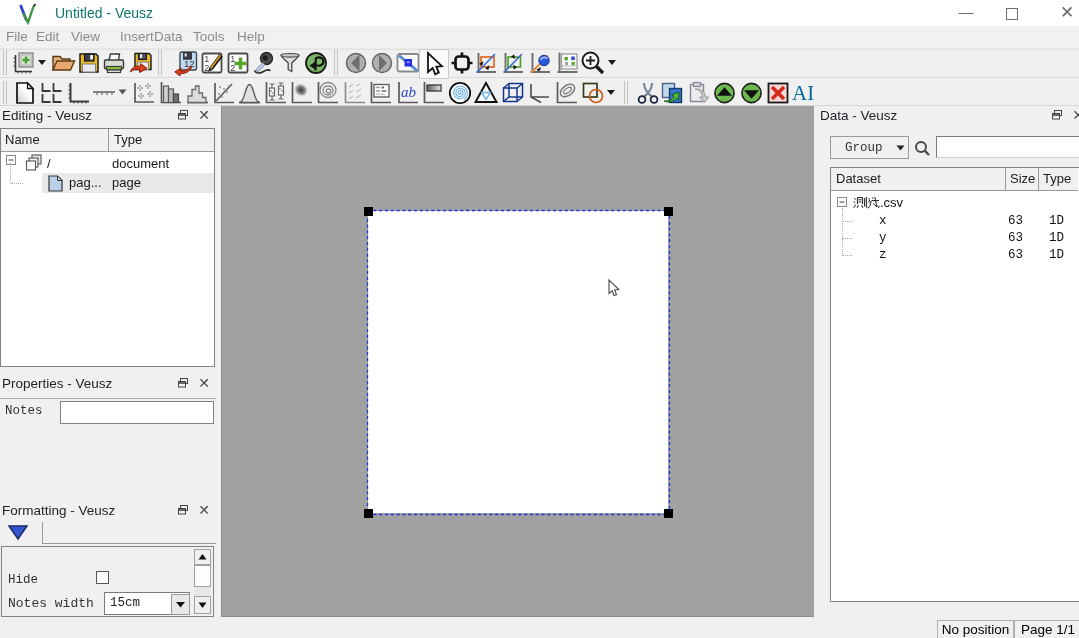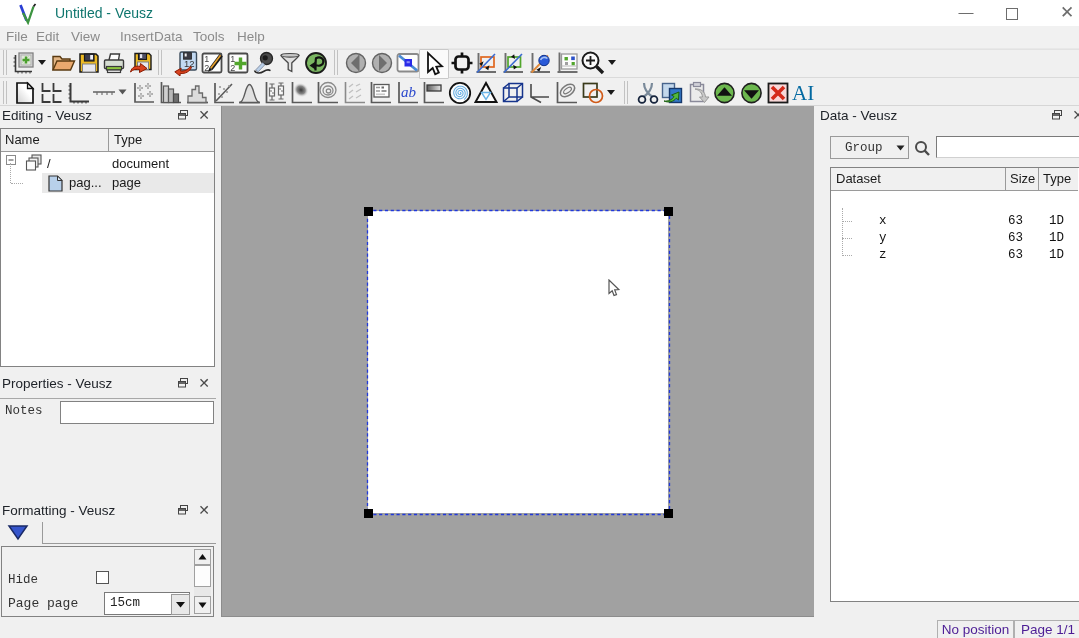--- a/index.html
+++ b/index.html
@@ -17,21 +17,21 @@
 .sep2:before{content:"";position:absolute;left:0;top:0;bottom:0;width:1px;background:#c2c2c2}
 .sep2:after{content:"";position:absolute;left:3px;top:0;bottom:0;width:1px;background:#c2c2c2}
 #canvas{left:221px;top:105px;width:592px;height:511px;background:#a1a1a1;border-left:1px solid #8c8c8c;border-bottom:1px solid #8c8c8c}
 #page{position:absolute;left:146px;top:106px;width:300px;height:302px;background:#ffffff}
 .handle{position:absolute;width:9px;height:9px;background:#000}
 #leftdock{left:0;top:105px;width:217px;height:513px;background:#f0f0f0}
 #rightdock{left:814px;top:105px;width:265px;height:513px;background:#f0f0f0}
 .paneltitle{position:absolute;font-size:13.5px;color:#20242a}
 .dockbtn{position:absolute;color:#4a4a4a}
 #statusbar{left:0;top:618px;width:1079px;height:20px;background:#f0f0f0}
-.statcell{position:absolute;top:2px;height:18px;border:1px solid #b0b0b0;border-bottom:none;line-height:18px;font-size:13.5px;color:#4c1d95;background:#f0f0f0}
+.statcell{position:absolute;top:2px;height:18px;border:1px solid #b0b0b0;border-bottom:none;line-height:18px;font-size:13.5px;color:#000000;background:#f0f0f0}
 .mono{font-family:"Liberation Mono",monospace}
 svg{display:block}
 </style>
 </head>
 <body>
 
 <div class="abs" id="titlebar"></div>
 <div class="abs" style="left:17px;top:3px">
 <svg width="24" height="22" viewBox="0 0 24 22">
   <path d="M3.5 2 L9.5 17.5" stroke="#2a3fd4" stroke-width="2.7" fill="none"></path>
@@ -622,21 +622,21 @@
       <svg width="22" height="16" viewBox="0 0 22 16">
     <path d="M2 1 H20 L11 14 Z" fill="#3555cc" stroke="#1a2a66" stroke-width="1.5"></path>
   </svg>
     </div>
   <div class="abs" style="left:42px;top:417px;width:1px;height:22px;background:#9a9a9a"></div>
   <div class="abs" style="left:42px;top:438px;width:174px;height:1px;background:#9a9a9a"></div>
 
   <div class="abs" style="left:1px;top:441px;width:213px;height:71px;background:#f0f0f0;border:1px solid #828282;box-sizing:border-box">
     <div class="abs mono" style="left:6px;top:26px;font-size:12.5px;color:#333">Hide</div>
     <div class="abs" style="left:94px;top:24px;width:13px;height:13px;background:#fff;border:1px solid #555;box-sizing:border-box"></div>
-    <div class="abs mono" style="left:6px;top:49px;font-size:13px;color:#333">Page page</div>
+    <div class="abs mono" style="left:6px;top:49px;font-size:13px;color:#333">Notes width</div>
 
     <div class="abs" style="left:102px;top:45px;width:86px;height:23px;background:#fff;border:1px solid #7a7a7a;box-sizing:border-box">
       <div class="abs mono" style="left:5px;top:3px;font-size:12.5px;color:#222">15cm</div>
       <div class="abs" style="left:66px;top:1px;width:17px;height:19px;background:#e8e8e8;border:1px solid #9a9a9a">
         <svg width="17" height="19" viewBox="0 0 17 19">
             <path d="M4 7 H13 L8.5 12.5 Z" fill="#111"></path>
           </svg>
       </div>
     </div>
 
@@ -701,20 +701,39 @@
 
   <div class="abs" style="left:16px;top:62px;width:290px;height:435px;background:#fff;border:1px solid #828282;box-sizing:border-box">
     <div class="abs" style="left:0;top:0;width:247px;height:22px;background:#f0f0f0;border-bottom:1px solid #9a9a9a">
       <div class="abs" style="left:5px;top:0;height:22px;line-height:22px">Dataset</div>
       <div class="abs" style="left:179px;top:0;height:22px;line-height:22px">Size</div>
       <div class="abs" style="left:212px;top:0;height:22px;line-height:22px">Type</div>
       <div class="abs" style="left:174px;top:0;width:1px;height:22px;background:#9a9a9a"></div>
       <div class="abs" style="left:207px;top:0;width:1px;height:22px;background:#9a9a9a"></div>
     </div>
 
+    <div class="abs mono" style="left:0;top:26px;width:247px;height:17px;font-size:12.5px">
+      <div class="abs" style="left:6px;top:3px">
+          <svg width="10" height="10" viewBox="0 0 10 10">
+        <rect x="0.5" y="0.5" width="9" height="9" fill="#fff" stroke="#8a8a8a" stroke-width="1"></rect>
+        <path d="M2.5 5 h5" stroke="#444" stroke-width="1"></path>
+      </svg>
+        </div>
+      <div class="abs" style="left:22px;top:2px">
+          <svg width="27" height="13" viewBox="0 0 27 13">
+        <g stroke="#1a1a1a" stroke-width="1" fill="none">
+          <path d="M1 2.2 L2.6 3.4 M0.6 5.6 L2.2 6.8 M2.4 8.6 C2 10.2 1.4 11.2 0.6 12"></path>
+          <path d="M4.4 1.6 H9.6 V8.2 M4.4 1.6 V8.2 M5.6 3.8 H8.4 M5.6 6 H8.4 M5.4 9 L4.2 11.8 M8.6 9 L9.8 11.8"></path>
+          <path d="M11.6 2 V10.5 M13.4 1 V11.2 L14.6 12"></path>
+          <path d="M15.6 2.4 L17 3.2 M15.2 6 L16.8 6 M18 5 C17.8 8 17 10.6 15.2 12 M16.4 3.6 V5 M19.4 1.4 L20 2.8 M18.6 4.6 H26 M21.8 1 L22.6 4.6 C23 8 24 10.4 25.6 11.6 L26.4 9.8 M20 7.6 L24 10.8"></path>
+        </g>
+      </svg>
+        </div>
+      <div class="abs" style="left:49px;top:1px;color:#111;font-size:13px;font-family:'Liberation Sans',sans-serif">.csv</div>
+    </div>
     <div class="abs" style="left:11px;top:40px;width:1px;height:48px;border-left:1px dotted #aaa"></div>
 
     <div class="abs mono" style="left:0;top:45px;width:247px;height:17px;font-size:12.5px;color:#111">
       <div class="abs" style="left:11px;top:8px;width:10px;height:1px;border-top:1px dotted #aaa"></div>
       <div class="abs" style="left:48px;top:1px">x</div>
       <div class="abs" style="left:177px;top:1px">63</div>
       <div class="abs" style="left:218px;top:1px">1D</div>
     </div>
 
     <div class="abs mono" style="left:0;top:62px;width:247px;height:17px;font-size:12.5px;color:#111">

